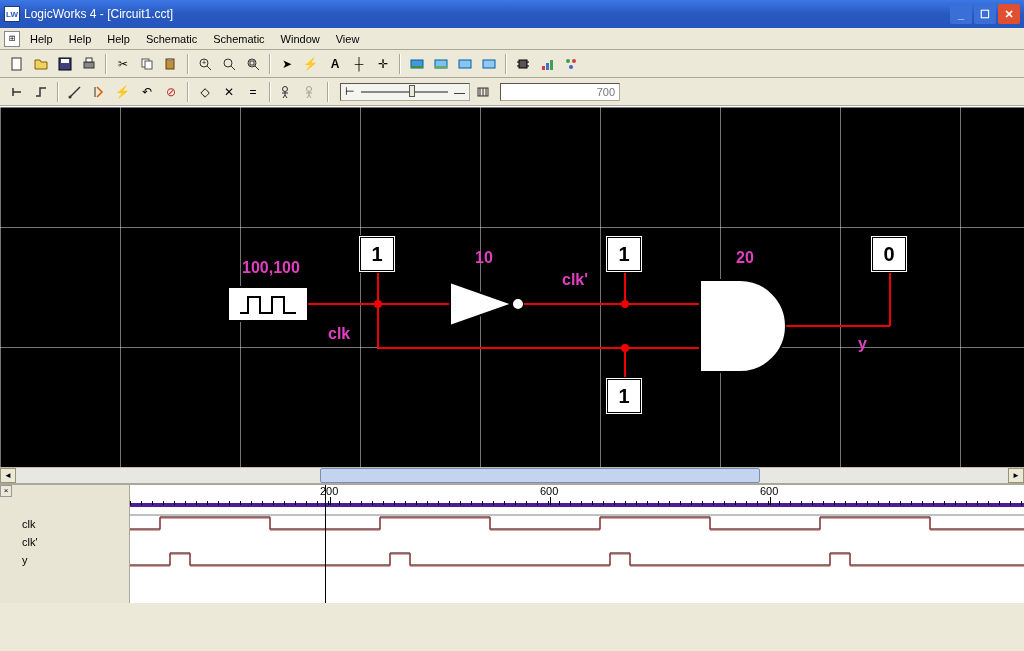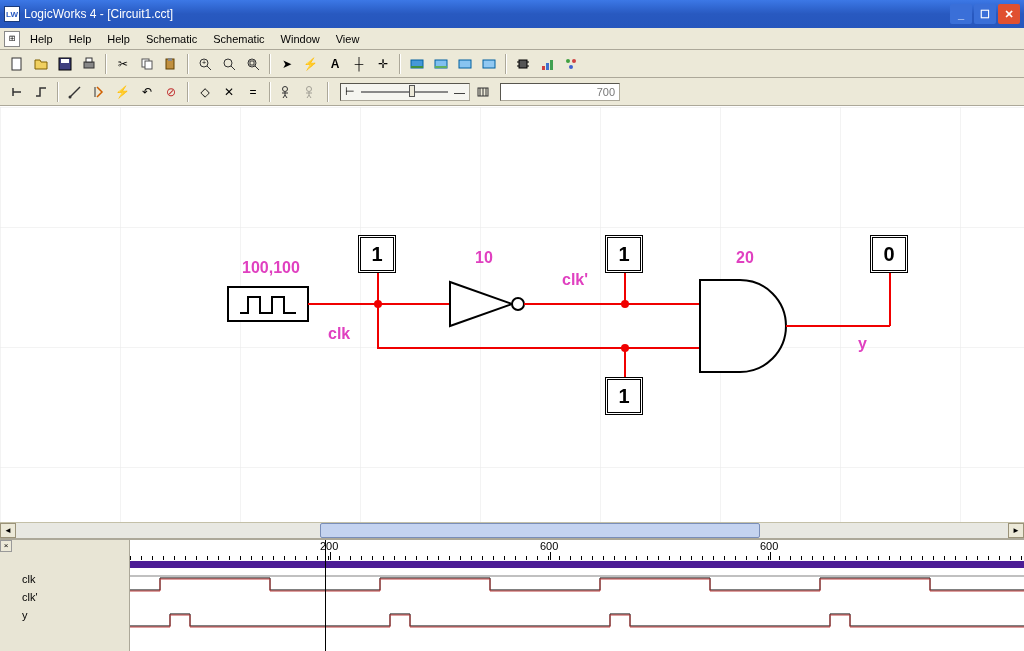--- a/index.html
+++ b/index.html
@@ -16,35 +16,35 @@
 
   .toolbar { height: 28px; background: #ece9d8; display: flex; align-items: center; padding: 2px 6px; gap: 2px; border-bottom: 1px solid #aca899; }
   .tbtn { width: 22px; height: 22px; border: 1px solid transparent; display: inline-flex; align-items: center; justify-content: center; font-size: 12px; cursor: pointer; }
   .tsep { width: 2px; height: 20px; border-left: 1px solid #aca899; border-right: 1px solid #fff; margin: 0 3px; }
   .tbtn svg { width: 16px; height: 16px; }
   .slider-box { width: 130px; height: 18px; background: #f5f5f0; border: 1px inset #aca899; margin-left: 6px; display: flex; align-items: center; position: relative; }
   .slider-box .slider-track { flex: 1; height: 2px; background: #888; margin: 0 6px; position: relative; }
   .slider-box .slider-thumb { position: absolute; width: 6px; height: 12px; background: #ece9d8; border: 1px solid #555; top: -6px; left: 55%; }
   .speed-box { width: 120px; height: 18px; background: #fff; border: 1px inset #aca899; text-align: right; padding-right: 4px; line-height: 16px; font-size: 11px; color: #777; margin-left: 4px; }
 
-  .canvas { position: relative; height: 432px; background: #ffffff; overflow: hidden; border-top: 1px solid #fff; }
+  .canvas { position: relative; height: 377px; background: #000000; overflow: hidden; border-top: 1px solid #fff; }
   .canvas svg.grid { position: absolute; top: 0; left: 0; }
   .canvas .hscroll { position: absolute; left: 0; right: 0; bottom: 0; height: 16px; background: #e8e8e2; border-top: 1px solid #c4c0a8; }
   .canvas .hscroll .harrow { position: absolute; top: 0; width: 16px; height: 15px; background: #ece9d8; border: 1px solid #9a9279; display: flex; align-items: center; justify-content: center; font-size: 8px; }
   .canvas .hscroll .hthumb { position: absolute; top: 0; left: 320px; width: 440px; height: 15px; background: #c4d3f0; border: 1px solid #7a8eb8; border-radius: 2px; }
 
   .circuit-label { position: absolute; color: #e040c0; font-family: Arial, sans-serif; font-size: 16px; font-weight: bold; }
   .probe { position: absolute; width: 38px; height: 38px; border: 3px double #000; background: #fff; display: flex; align-items: center; justify-content: center; font-size: 20px; font-family: Arial; font-weight: bold; }
 
   .timing-panel { height: 120px; background: #ece9d8; display: flex; position: relative; border-top: 2px solid #aca899; }
   .timing-panel .close-x { position: absolute; left: 0; top: 0; width: 12px; height: 12px; border: 1px solid #999; background: #ece9d8; font-size: 8px; text-align: center; line-height: 10px; cursor: pointer; }
   .timing-panel .sig-names { width: 130px; background: #e8e5d5; border-right: 1px solid #aca899; padding-top: 30px; padding-left: 22px; }
   .timing-panel .sig-names div { height: 18px; line-height: 18px; font-size: 11px; }
   .timing-panel .wave-area { flex: 1; background: #fff; position: relative; overflow: hidden; }
-  .timing-panel .wave-area .ruler { height: 28px; border-bottom: 7px solid #4c1d95; position: relative; }
+  .timing-panel .wave-area .ruler { height: 22px; border-bottom: 4px solid #4c1d95; position: relative; }
   .timing-panel .wave-area .ruler .tick-label { position: absolute; top: 0; font-size: 11px; }
   .timing-panel .wave-area .ruler .tick { position: absolute; top: 12px; width: 1px; height: 8px; background: #000; }
   .timing-panel .wave-area .cursor-line { position: absolute; top: 0; bottom: 0; width: 1px; background: #000; }
 </style>
 </head>
 <body>
 
 <div class="titlebar">
   <span class="icon">LW</span>
   <span class="title">LogicWorks 4 - [Circuit1.cct]</span>

